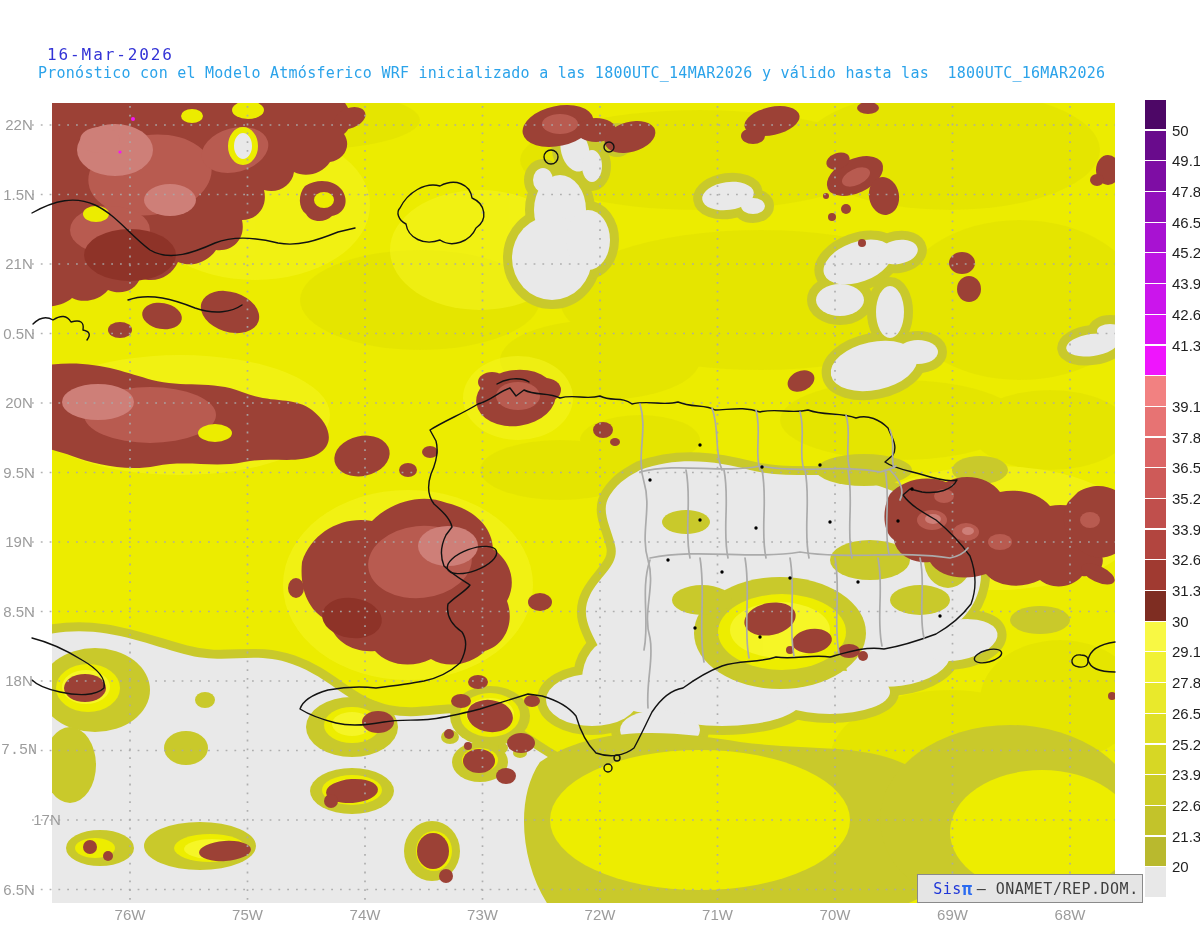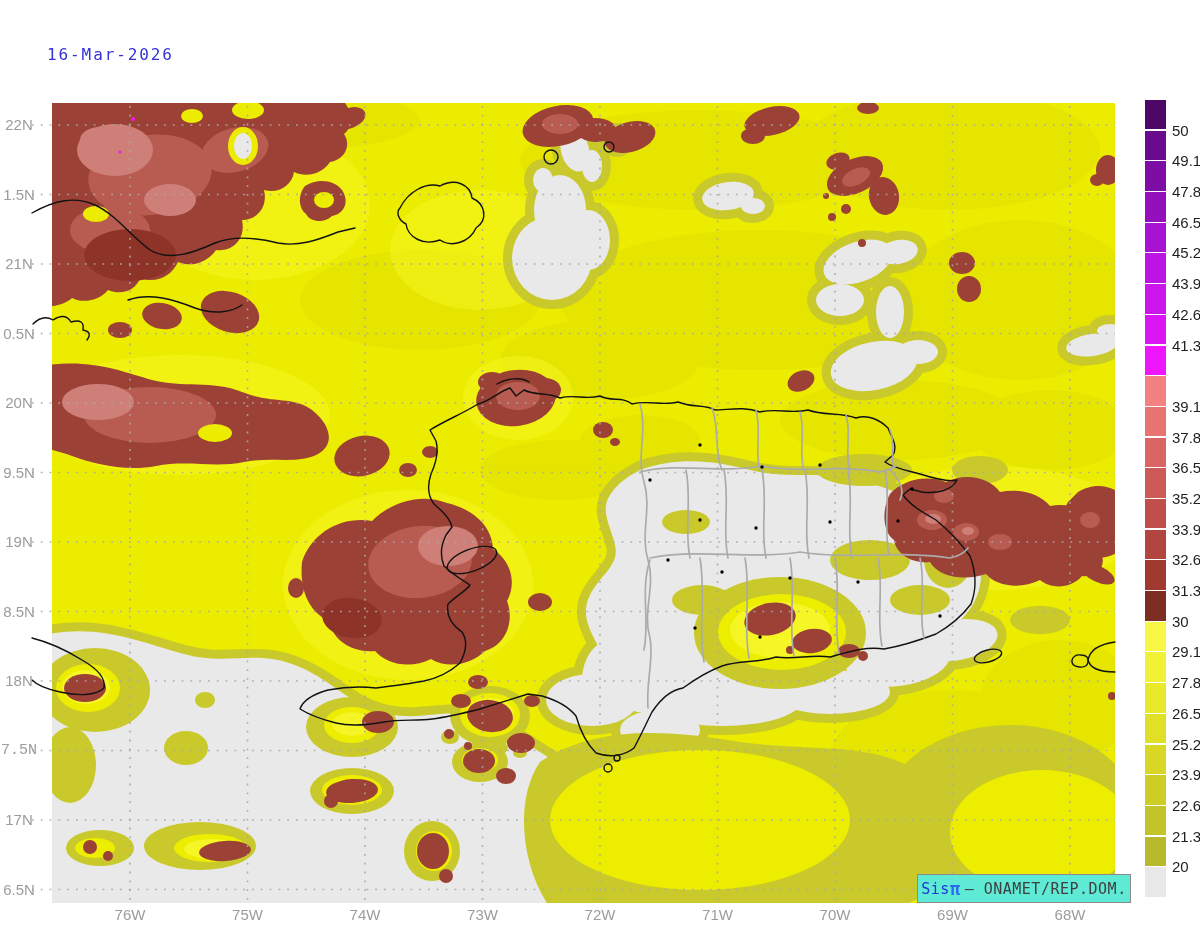--- a/index.html
+++ b/index.html
@@ -17,23 +17,23 @@
         font-size:15px;color:#9c9c9c;}
   .xlab{position:absolute;width:44px;text-align:center;font-family:"Liberation Sans",sans-serif;
         font-size:15px;color:#9c9c9c;top:906px;}
   .cbcell{position:absolute;left:1145px;width:21px;}
   .cblab{position:absolute;left:1172px;font-family:"Liberation Sans",sans-serif;
          font-size:15px;color:#1f1f1f;}
   #mapsvg{position:absolute;left:0;top:0;}
   .grid line{stroke:#a9a9a9;stroke-width:1.7;stroke-dasharray:1.8 7;opacity:.9;}
   .coast{fill:none;stroke:#121212;stroke-width:1.4;stroke-linejoin:round;stroke-linecap:round;}
   .prov{fill:none;stroke:#ababab;stroke-width:1.7;stroke-linejoin:round;stroke-linecap:round;}
-  .brand{position:absolute;left:917px;top:874px;width:212px;height:27px;background:#5eead4;
+  .brand{position:absolute;left:917px;top:874px;width:212px;height:27px;background:#e5e5e5;
          border:1px solid #8a8a8a;display:flex;align-items:center;justify-content:center;
-         font-size:15px;letter-spacing:.5px;}
+         font-size:15px;letter-spacing:.5px;padding-left:12px;}
   .brand .sis{color:#1f36d8;}
   .brand .pi{color:#2b6bf0;font-weight:bold;font-size:17px;margin-right:4px;}
   .brand .rest{color:#3f3f3f;white-space:pre;}
 </style>
 </head>
 <body>
 
 <div id="app">
 
 <svg id="mapsvg" width="1200" height="927" viewBox="0 0 1200 927">
@@ -365,33 +365,34 @@
         <circle cx="858" cy="582" r="1.7"></circle>
         <circle cx="695" cy="628" r="1.7"></circle>
     <circle cx="760" cy="637" r="1.7"></circle>
         <circle cx="940" cy="616" r="1.7"></circle>
         <circle cx="912" cy="489" r="1.7"></circle>
     <circle cx="650" cy="480" r="1.7"></circle>
   </g>
 </svg>
 
 <div class="dateline date">16-Mar-2026</div>
+<div class="forecast">Pronóstico con el Modelo Atmósferico WRF inicializado a las 1800UTC_14MAR2026 y válido hasta las  1800UTC_16MAR2026</div>
 
 <div id="yaxis">
       <div class="ylab" style="top: 116px;">22N</div>
       <div class="ylab" style="top: 185.5px;">1.5N</div>
       <div class="ylab" style="top: 255px;">21N</div>
       <div class="ylab" style="top: 324.5px;">0.5N</div>
       <div class="ylab" style="top: 394px;">20N</div>
       <div class="ylab" style="top: 463.5px;">9.5N</div>
       <div class="ylab" style="top: 533px;">19N</div>
       <div class="ylab" style="top: 602.5px;">8.5N</div>
       <div class="ylab" style="top: 672px;">18N</div>
       <div class="ylab" style="top: 741.5px; font-family: Liberation Mono, monospace;">7.5N</div>
-      <div class="ylab" style="top: 811px;">17N</div>
+      <div class="ylab" style="top: 811px; margin-left: 28px;">17N</div>
       <div class="ylab" style="top: 880.5px;">6.5N</div>
     </div>
 <div id="xaxis">
       <div class="xlab" style="left: 108px;">76W</div>
       <div class="xlab" style="left: 225.5px;">75W</div>
       <div class="xlab" style="left: 343px;">74W</div>
       <div class="xlab" style="left: 460.5px;">73W</div>
       <div class="xlab" style="left: 578px;">72W</div>
       <div class="xlab" style="left: 695.5px;">71W</div>
       <div class="xlab" style="left: 813px;">70W</div>

